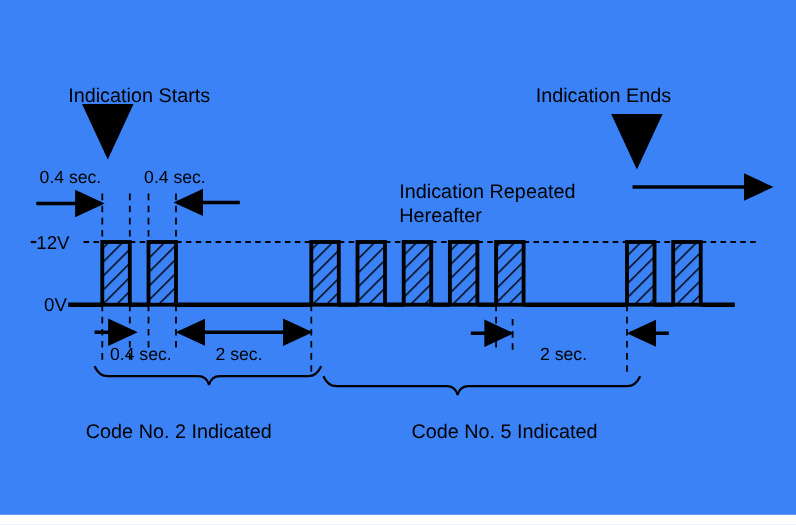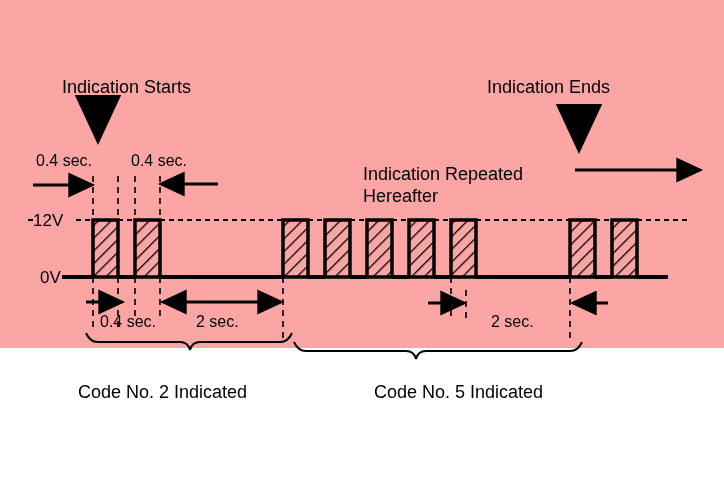--- a/index.html
+++ b/index.html
@@ -10,22 +10,22 @@
   body {
     width: 724px;
     height: 477px;
     font-family: "Liberation Sans", sans-serif;
     color: #000000;
     overflow: hidden;
   }
   #diagram-root {
     position: relative;
     width: 724px;
-    height: 348px;
-    background: #fca5a5;
+    height: 468px;
+    background: #3b82f6;
   }
   svg#timing-svg {
     display: block;
     width: 724px;
     height: 477px;
   }
   .diag-label-big {
     font-family: "Liberation Sans", sans-serif;
     font-size: 18px;
     fill: #000000;

